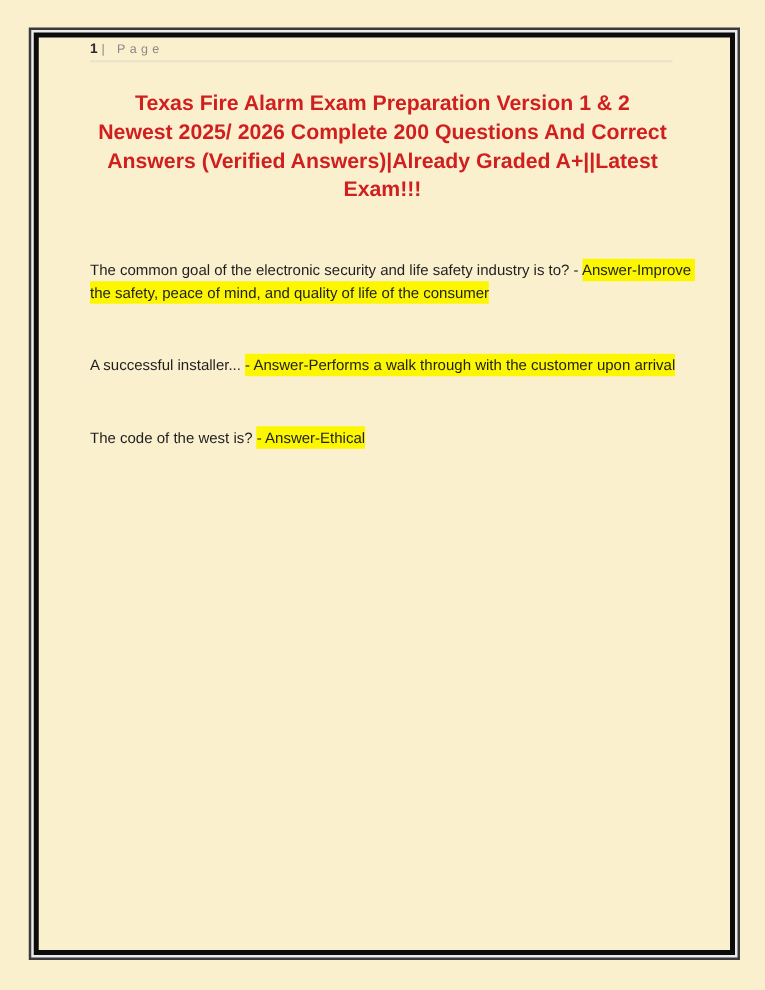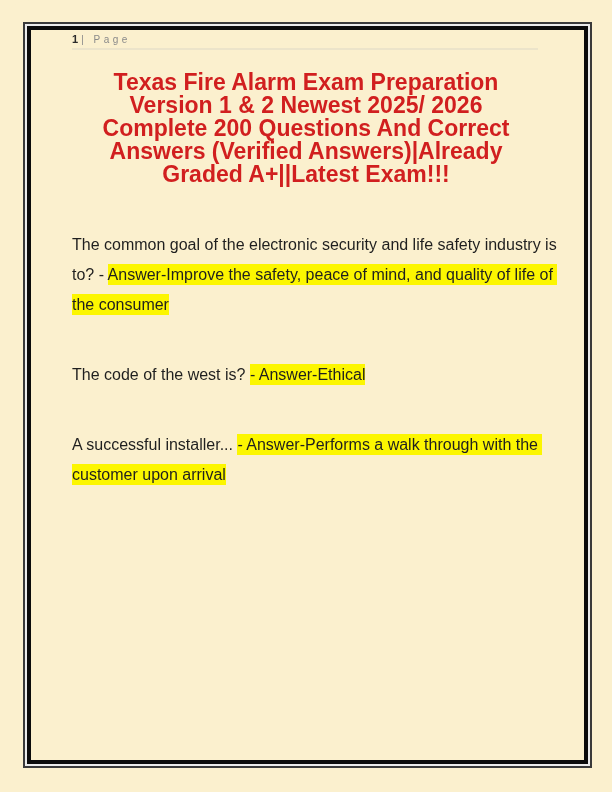--- a/index.html
+++ b/index.html
@@ -52,28 +52,28 @@
     color: #898989;
     font-size: 10px;
     letter-spacing: 3.5px;
   }
   .doc-title {
     width: 460px;
     margin: 21px auto 44px 4px;
     text-align: center;
     color: var(--title-red);
     font-weight: 700;
-    font-size: 23px;
+    font-size: 17px;
     line-height: 23px;
   }
   .qa {
     width: 494px;
     margin: 0 0 40px 0;
-    font-size: 16px;
-    line-height: 30px;
+    font-size: 12px;
+    line-height: 18px;
     color: var(--body-text);
   }
   .q { white-space: pre-wrap; }
   .hl {
     background: var(--highlight-yellow);
     color: var(--body-text);
     padding: 2px 0;
     white-space: pre-wrap;
   }
 </style>
@@ -86,21 +86,21 @@
 
       <div class="page-header">
         <span class="pg-num">1</span>
         <span class="pg-label">| Page</span>
       </div>
 
       <h1 class="doc-title">Texas Fire Alarm Exam Preparation Version 1 &amp; 2 Newest 2025/ 2026 Complete 200 Questions And Correct Answers (Verified Answers)|Already Graded A+||Latest Exam!!!</h1>
 
       <p class="qa"><span class="q">The common goal of the electronic security and life safety industry is to? - </span><mark class="hl">Answer-Improve the safety, peace of mind, and quality of life of the consumer</mark></p>
 
+      <p class="qa"><span class="q">A successful installer... </span><mark class="hl">- Answer-Performs a walk through with the customer upon arrival</mark></p>
+
       <p class="qa"><span class="q">The code of the west is? </span><mark class="hl">- Answer-Ethical</mark></p>
-
-      <p class="qa"><span class="q">A successful installer... </span><mark class="hl">- Answer-Performs a walk through with the customer upon arrival</mark></p>
 
 
 
     </div>
   </div>
 </div>
 
 </body></html>

